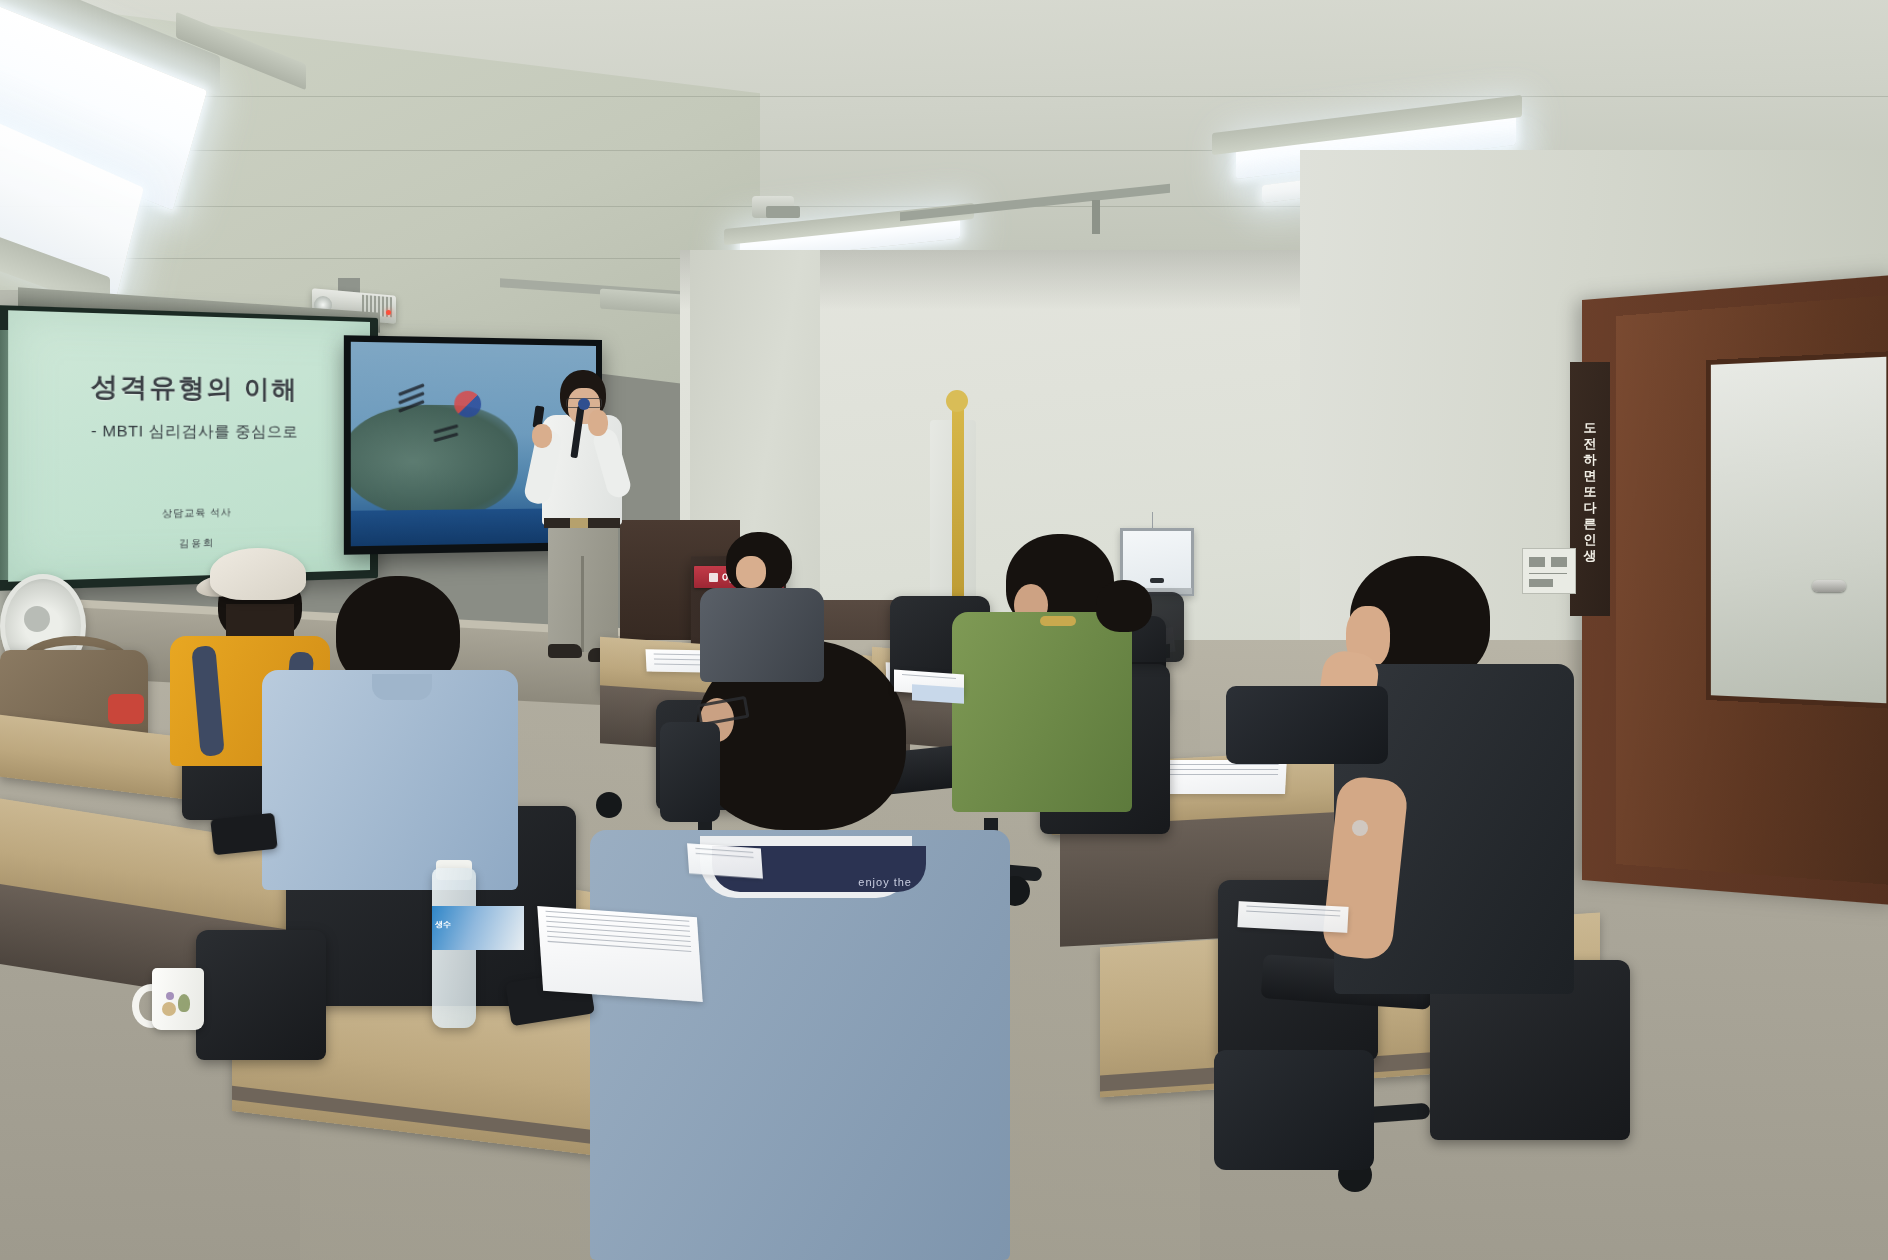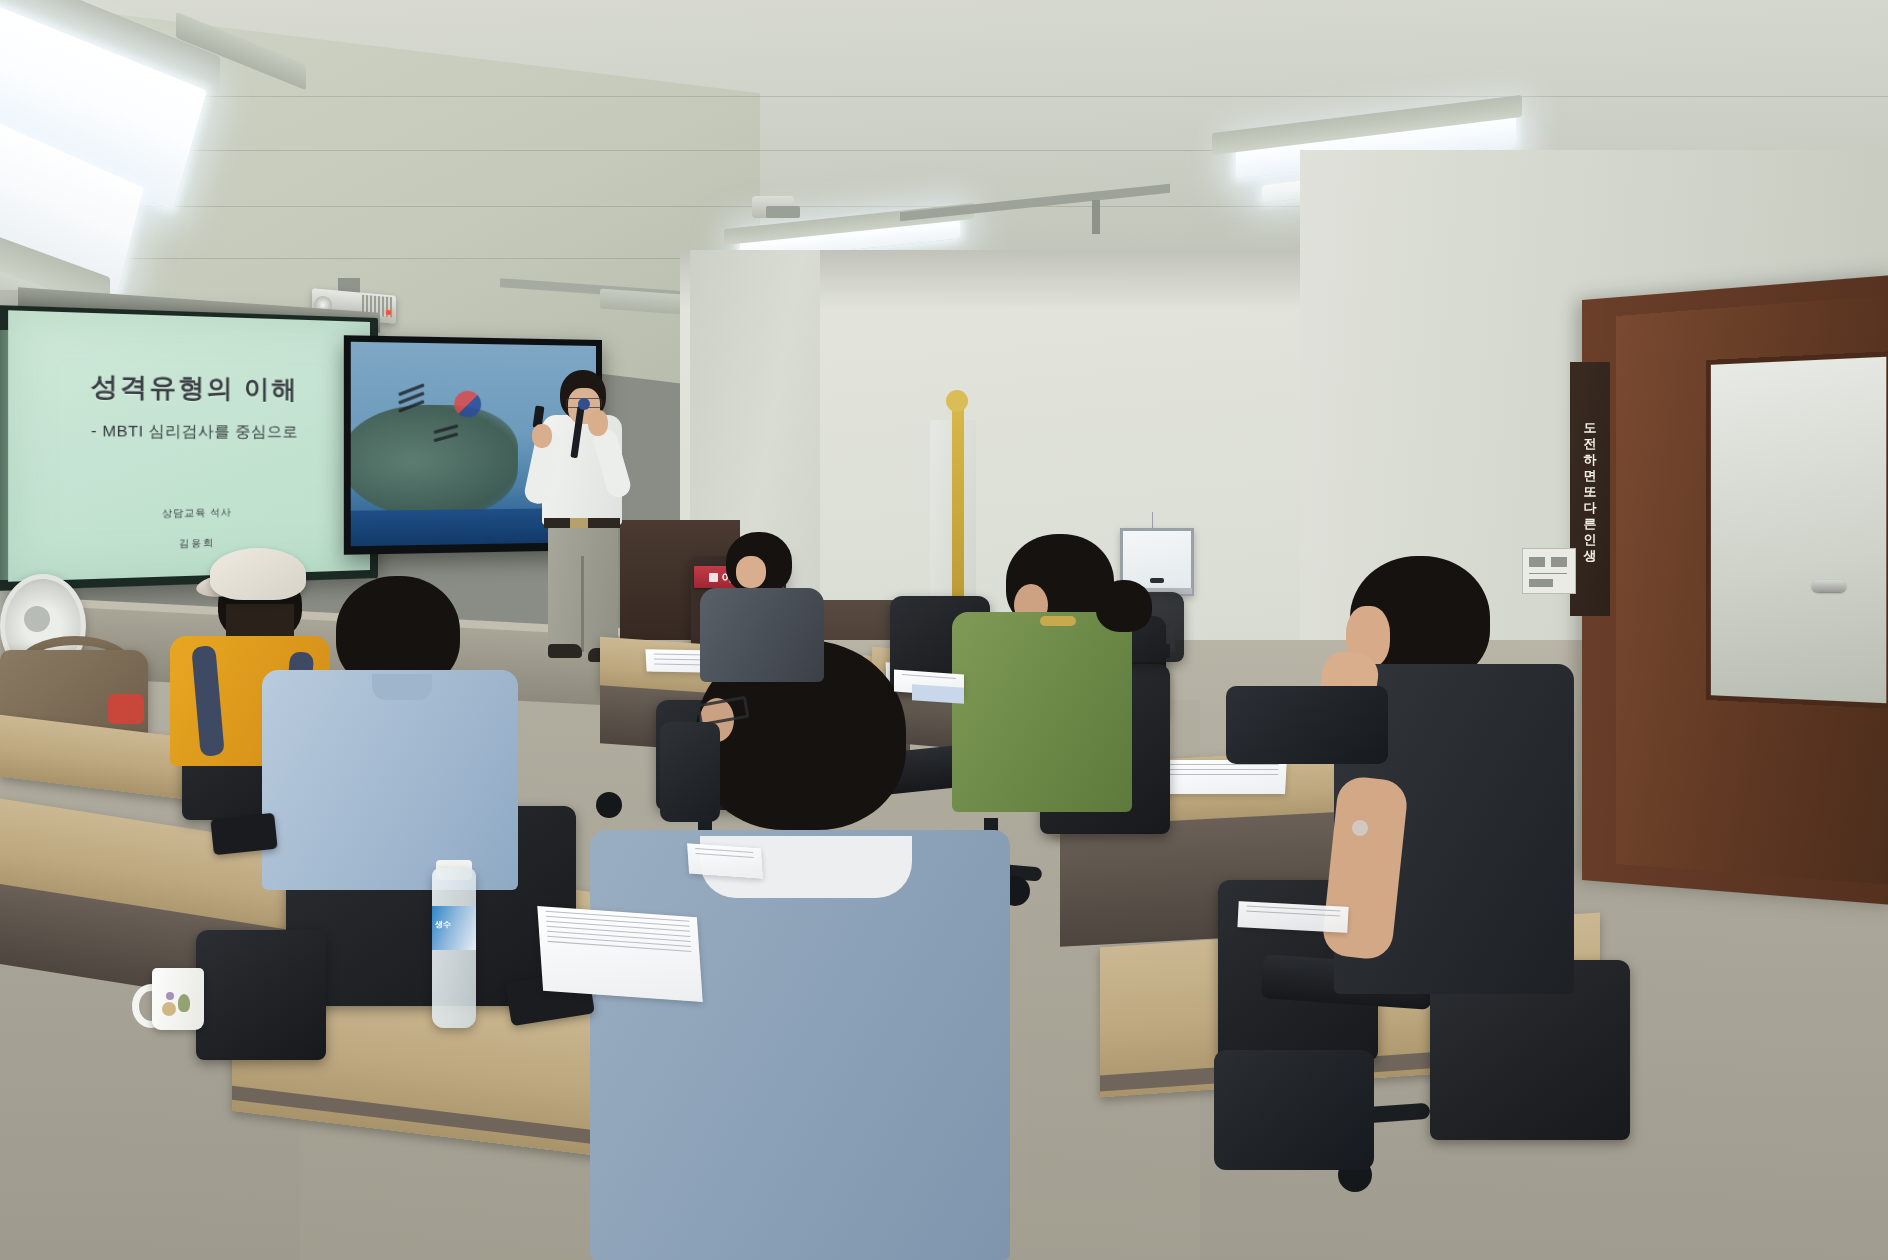--- a/index.html
+++ b/index.html
@@ -189,21 +189,21 @@
     background:linear-gradient(100deg,#fdfdfb,#e8e9e4);border-radius:5px 5px 9px 9px;
     box-shadow:0 3px 7px rgba(0,0,0,.25);}
   .mug-handle{left:132px;top:984px;width:24px;height:30px;border:7px solid #f4f4f0;
     border-radius:50%;border-right-color:transparent;}
   .mug-art{left:160px;top:990px;width:38px;height:32px;}
   .bottle{left:432px;top:868px;width:44px;height:160px;
     background:linear-gradient(100deg,rgba(236,242,244,.92),rgba(206,218,222,.88));
     border-radius:8px 8px 12px 12px;box-shadow:0 4px 10px rgba(0,0,0,.25);}
   .bottle-cap{left:436px;top:860px;width:36px;height:20px;background:#f2f3ef;border-radius:4px;}
   .bottle-label{left:432px;top:906px;width:44px;height:44px;
-    background:linear-gradient(110deg,#2f86c8 0%,#8fb8dd 45%,#e8eef2 100%);}
+    background:linear-gradient(110deg,#2f86c8 0%,#8fb8dd 45%,#e8eef2 100%);padding-left:48px;}
   .bottle-label span{font-size:8px;color:#fff;font-weight:700;}
   .phone{left:508px;top:976px;width:84px;height:44px;background:#1a1c1f;border-radius:6px;
     transform:rotate(-9deg);box-shadow:0 3px 8px rgba(0,0,0,.3);}
   .phone2{left:212px;top:816px;width:64px;height:36px;background:#191b1e;border-radius:5px;
     transform:rotate(-6deg);box-shadow:0 3px 7px rgba(0,0,0,.3);}
   .paper{background:linear-gradient(170deg,#ffffff,#eceef0);box-shadow:0 2px 6px rgba(0,0,0,.2);}
   .paper i{display:block;height:1px;background:#b8bdc4;margin:4px 8px;}
 
   
   .bag{left:0px;top:650px;width:148px;height:110px;
@@ -479,20 +479,23 @@
 
   <div class="abs p-head" style="left:336px;top:576px;width:124px;height:114px;"></div>
   <div class="abs p-body" style="left:262px;top:670px;width:256px;height:220px;background:linear-gradient(120deg,#b9cbdd,#8fa9c4);"></div>
   <div class="abs" style="left:372px;top:674px;width:60px;height:26px;background:#9fb5cb;border-radius:0 0 14px 14px;"></div>
 
   <div class="abs p-head" style="left:696px;top:640px;width:210px;height:190px;"></div>
   <div class="abs" style="left:700px;top:698px;width:34px;height:44px;border-radius:50%;background:#caa183;"></div>
   <div class="abs" style="left:698px;top:700px;width:44px;height:16px;border:3px solid #2a2d30;border-radius:3px;transform:rotate(-10deg);opacity:.85;"></div>
   <div class="abs p-body" style="left:590px;top:830px;width:420px;height:430px;background:linear-gradient(120deg,#9aaec2,#7e95ad);"></div>
   <div class="abs" style="left:700px;top:836px;width:212px;height:62px;background:#eceef0;border-radius:0 0 36px 36px;"></div>
+  <div class="abs" style="left:712px;top:846px;width:200px;height:42px;background:#2b3352;border-radius:0 0 28px 28px;display:flex;align-items:flex-end;justify-content:flex-end;padding:0 14px 4px 0;">
+    <span style="font-size:11px;color:#c9cee0;letter-spacing:1px;">enjoy the</span>
+  </div>
 
   <div class="abs p-head" style="left:726px;top:532px;width:66px;height:62px;"></div>
   <div class="abs" style="left:736px;top:556px;width:30px;height:32px;border-radius:46%;background:#d8ae8e;"></div>
   <div class="abs p-body" style="left:700px;top:588px;width:124px;height:94px;background:linear-gradient(120deg,#5a6068,#3b4047);"></div>
 
   <div class="abs p-head" style="left:1006px;top:534px;width:108px;height:98px;"></div>
   <div class="abs" style="left:1014px;top:584px;width:34px;height:42px;border-radius:50%;background:#cda283;"></div>
   <div class="abs p-body" style="left:952px;top:612px;width:180px;height:200px;background:linear-gradient(120deg,#7f9a55,#5d7a3c);"></div>
   <div class="abs" style="left:1040px;top:616px;width:36px;height:10px;background:#c9a94e;border-radius:6px;"></div>
 

